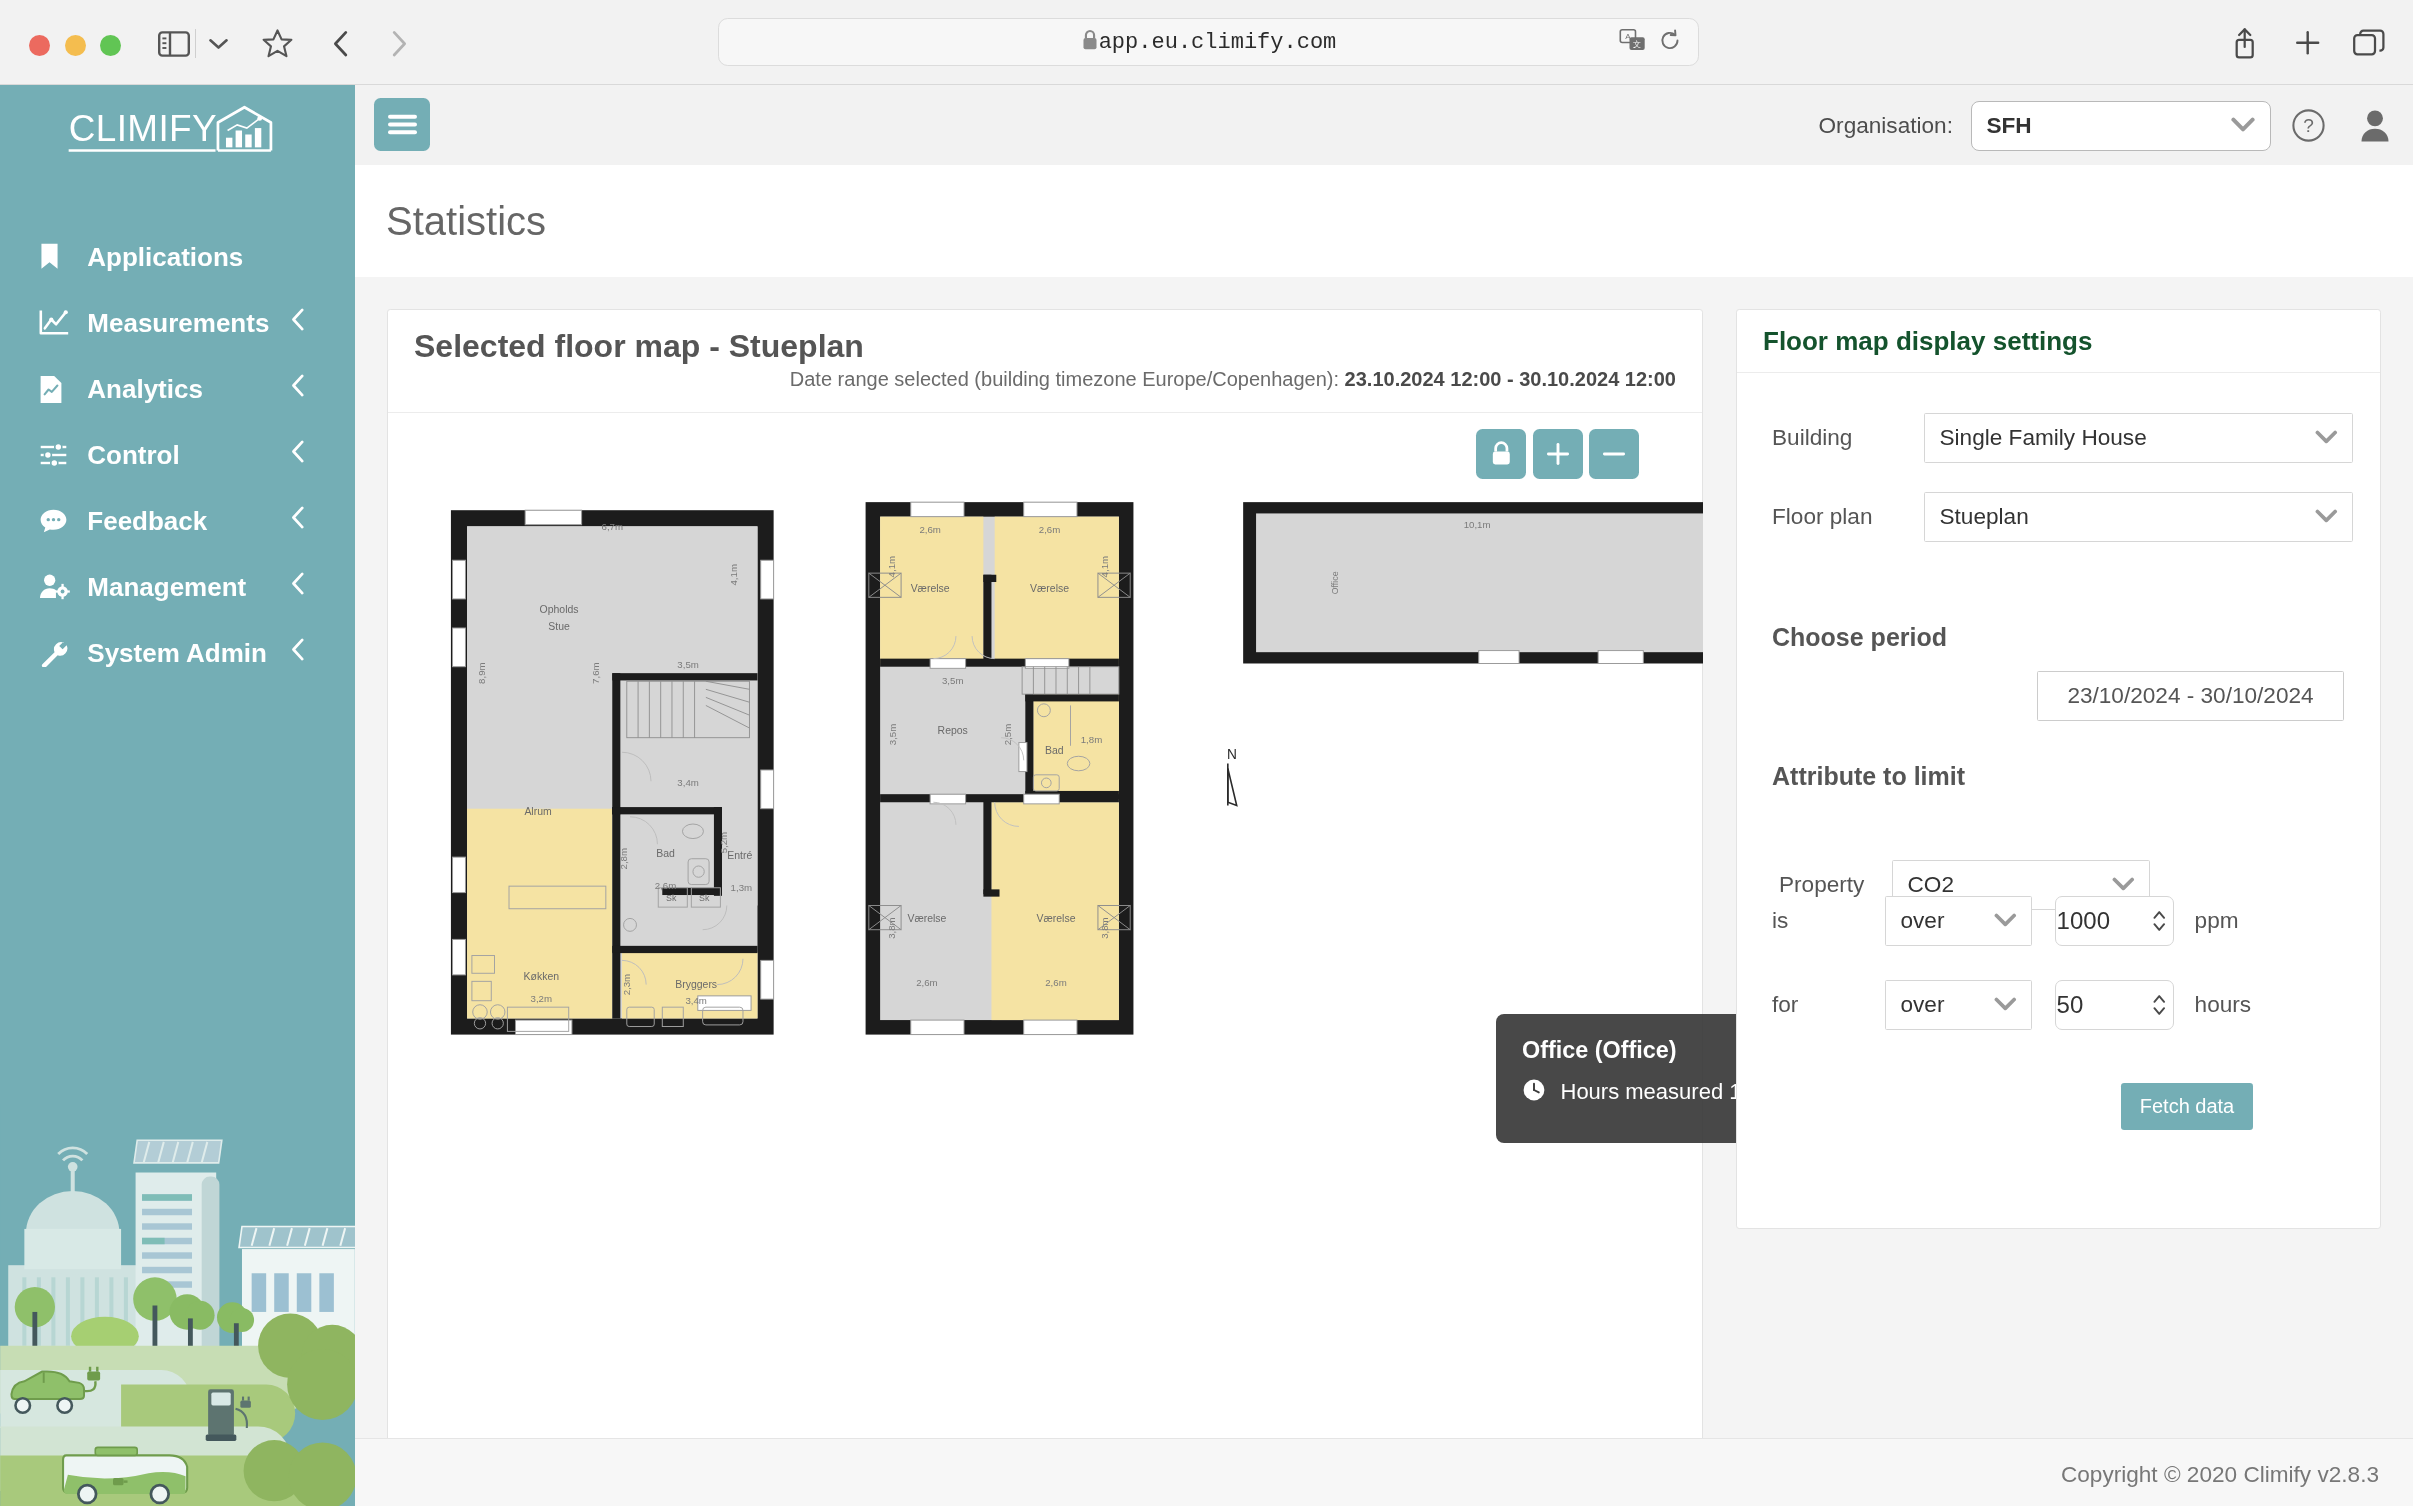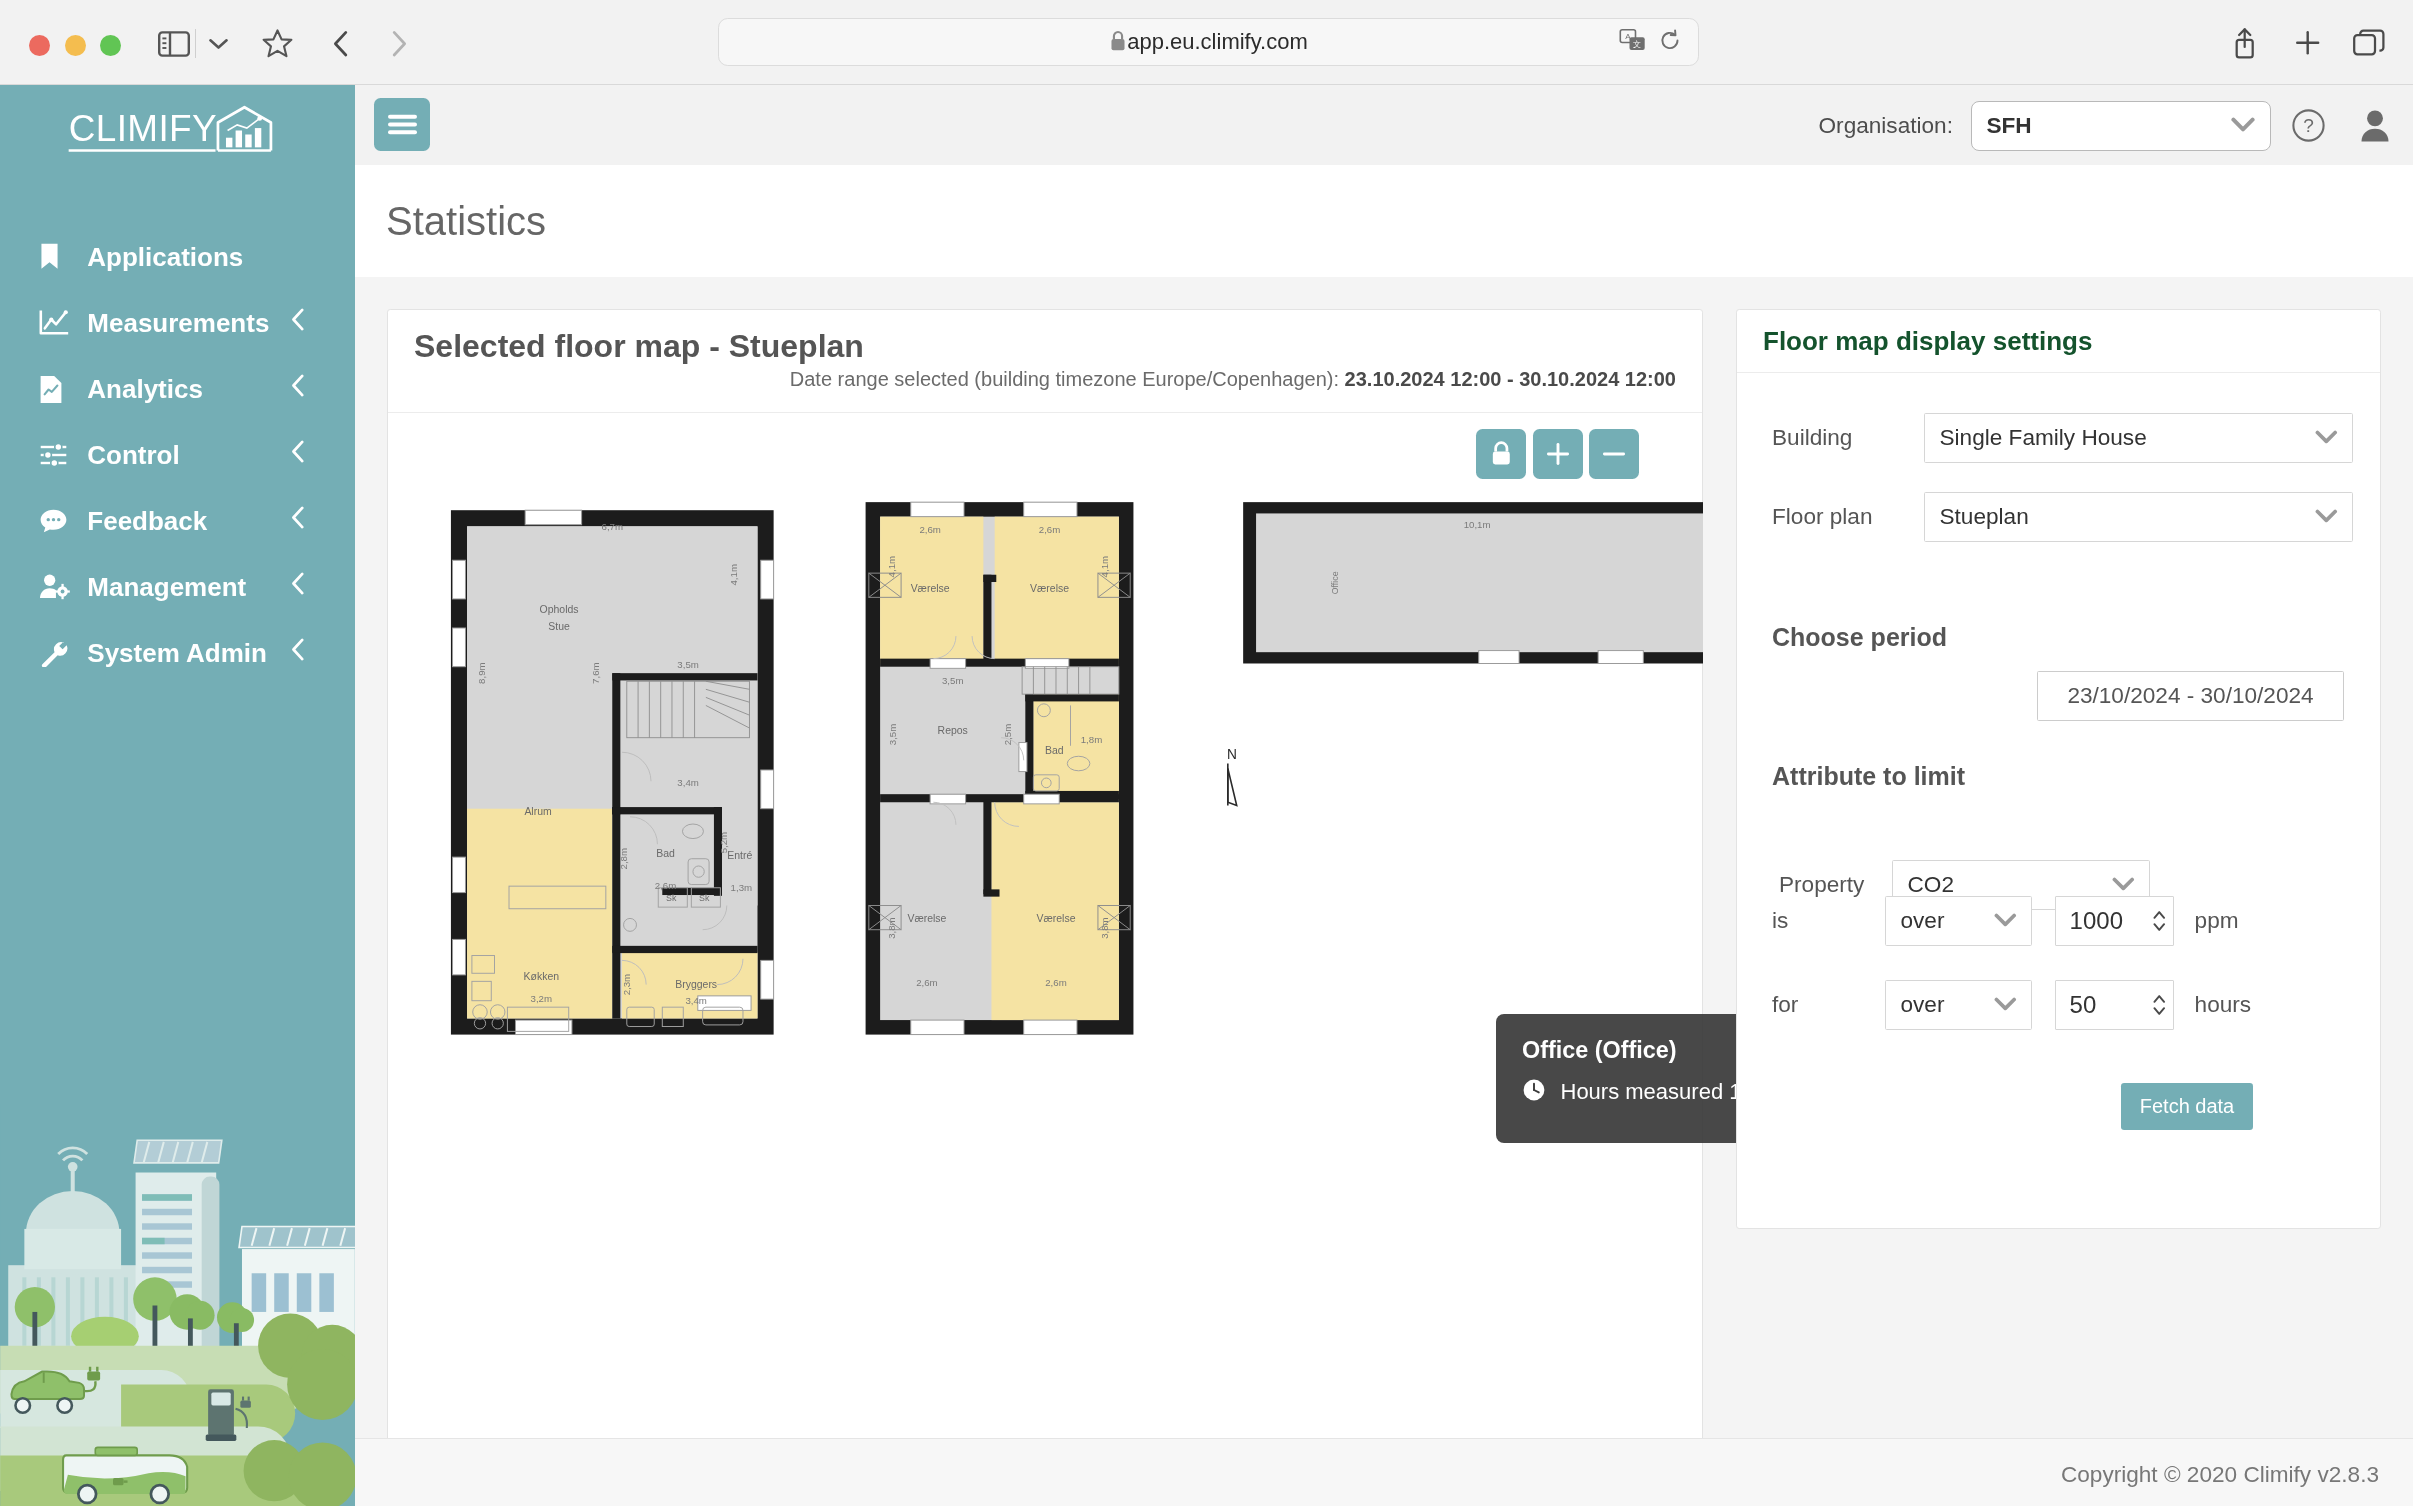--- a/index.html
+++ b/index.html
@@ -29,21 +29,21 @@
   #bookmark-star-btn { left: 257px; width: 40px; height: 39px; }
   #nav-back-btn { left: 323px; width: 35px; height: 39px; }
   #nav-forward-btn { left: 381px; width: 35px; height: 39px; }
   .chrome-divider { position: absolute; left: 195px; top: 29px; width: 0.8px; height: 29px; background: #cfcfcf; }
 
   #url-bar {
     position: absolute; left: 718px; top: 18px; width: 981px; height: 48px;
     background: #f7f7f7; border: 0.8px solid #dcdcdc; border-radius: 9.7px;
     display: flex; align-items: center; justify-content: center;
   }
-  #url-bar-center { display: flex; align-items: center; gap: 0; }
+  #url-bar-center { display: flex; align-items: center; gap: 0; font-family: Liberation Mono, monospace; }
   #url-text { font-size: 22px; color: #2b2b2b; }
   #url-right-icons { position: absolute; right: 16px; top: 50%; transform: translateY(-50%); display: flex; align-items: center; gap: 13px; }
 
   #share-btn { position: absolute; left: 2226px; top: 22.6px; width: 37px; height: 40px; }
   #newtab-btn { position: absolute; left: 2289px; top: 22.6px; width: 37px; height: 40px; }
   #tabs-btn { position: absolute; left: 2349px; top: 22.6px; width: 40px; height: 40px; }
 
   
   #sidebar {
     position: absolute; left: 0; top: 85px; width: 355px; height: 1422px;
@@ -167,22 +167,22 @@
   #property-select { width: 258px; }
 
   #is-row { left: 35px; top: 586px; }
   #is-label { width: 113px; }
   #is-select { width: 147px; }
   #for-row { left: 35px; top: 670px; }
   #for-label { width: 113px; }
   #for-select { width: 147px; }
 
   .num-input {
-    width: 119px; height: 50px; background: #ffffff; border: 0.8px solid #d6d6d6; border-radius: 1px;
-    display: flex; align-items: center; position: relative; margin-left: 22.6px; padding: 0 14px;
+    width: 119px; height: 50px; background: #ffffff; border: 0.8px solid #d6d6d6; border-radius: 7px;
+    display: flex; align-items: center; position: relative; margin-left: 22.6px; padding: 0 1px;
   }
   .num-value { font-size: 24px; color: #333333; }
   .spinner { position: absolute; right: 6.5px; top: 50%; transform: translateY(-50%); display: flex; flex-direction: column; gap: 1.6px; }
   .unit-label { font-size: 22.6px; color: #555555; margin-left: 21px; }
 
   #fetch-data-btn {
     position: absolute; left: 384px; top: 773px; width: 132px; height: 47px;
     background: #74aeb5; border: none; border-radius: 3.2px; color: #ffffff;
     font-size: 20px; font-family: "Liberation Sans", sans-serif; cursor: pointer;
   }

